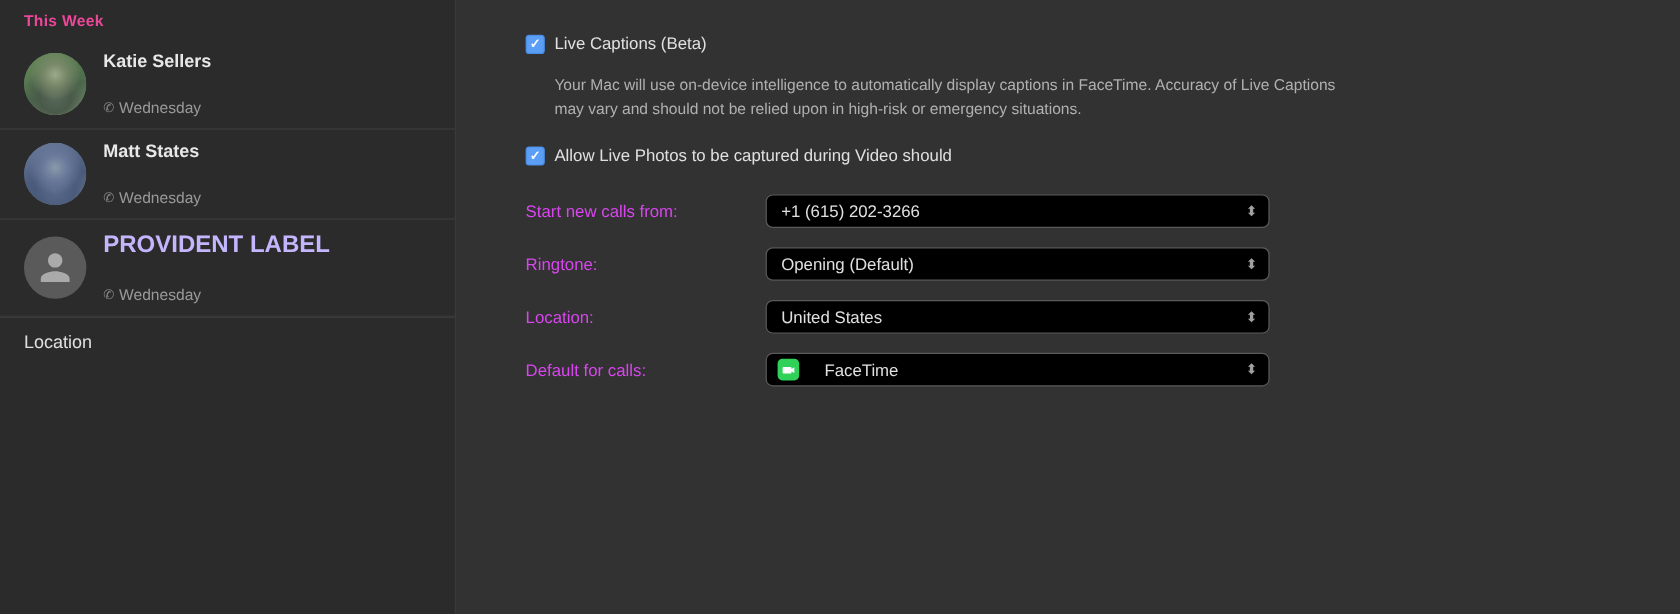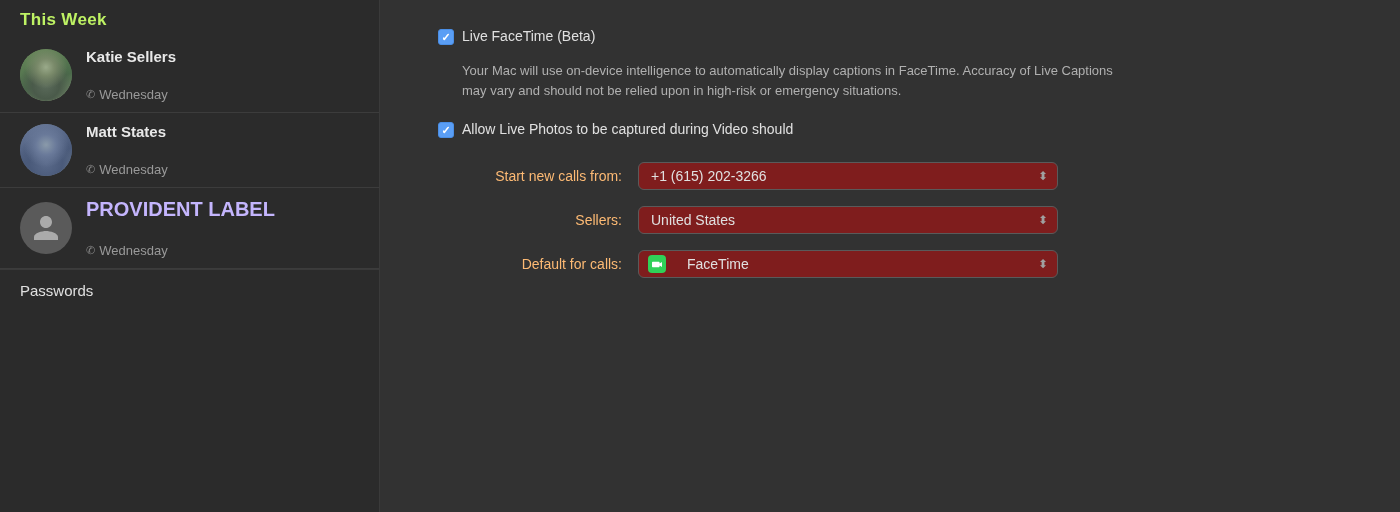--- a/index.html
+++ b/index.html
@@ -19,23 +19,23 @@
       width: 380px;
       min-width: 380px;
       background: #2b2b2b;
       border-right: 1px solid #3a3a3a;
       display: flex;
       flex-direction: column;
       padding-top: 0;
     }
 
     .section-header {
-      font-size: 17px;
+      font-size: 13px;
       font-weight: 700;
-      color: #bef264;
+      color: #ec4899;
       padding: 10px 20px 8px 20px;
       letter-spacing: 0.02em;
     }
 
     .contact-item {
       display: flex;
       align-items: center;
       padding: 10px 20px;
       border-bottom: 1px solid #3c3c3c;
       cursor: pointer;
@@ -165,28 +165,27 @@
     .description-text {
       font-size: 13px;
       color: #b0b0b0;
       line-height: 1.55;
       padding-left: 24px;
       max-width: 680px;
     }
 
     .setting-label {
       font-size: 14px;
-      color: #fdba74;
+      color: #d946ef;
       min-width: 200px;
-      text-align: right;
       padding-right: 16px;
     }
 
     .select-dropdown {
-      background: #7f1d1d;
+      background: #000000;
       border: 1px solid #5a5a5a;
       border-radius: 6px;
       padding: 5px 30px 5px 12px;
       font-size: 14px;
       color: #e0e0e0;
       min-width: 420px;
       appearance: none;
       -webkit-appearance: none;
       cursor: pointer;
       position: relative;
@@ -273,53 +272,61 @@
     </div>
     <div class="contact-info">
       <span class="contact-name-red">PROVIDENT LABEL</span>
       <span class="contact-day">
         <span class="phone-icon">✆</span>
         <span>Wednesday</span>
       </span>
     </div>
   </div>
 
-  <div class="passwords-item">Passwords</div>
+  <div class="passwords-item">Location</div>
 </div>
 
 <div class="right-panel">
 
   <div class="checkbox-row">
     <div class="checkbox">
       <span class="checkbox-check">✓</span>
     </div>
-    <span class="checkbox-label">Live FaceTime (Beta)</span>
+    <span class="checkbox-label">Live Captions (Beta)</span>
   </div>
 
   <div class="description-text">Your Mac will use on-device intelligence to automatically display captions in FaceTime. Accuracy of Live Captions may vary and should not be relied upon in high-risk or emergency situations.</div>
 
   <div class="checkbox-row" style="margin-top:4px;">
     <div class="checkbox">
       <span class="checkbox-check">✓</span>
     </div>
     <span class="checkbox-label">Allow Live Photos to be captured during Video should</span>
   </div>
 
   <div class="setting-row" style="margin-top:8px;">
     <span class="setting-label">Start new calls from:</span>
     <div class="select-wrapper">
       <select class="select-dropdown">
         <option value="+1 (615) 202-3266">+1 (615) 202-3266</option>
       </select>
     </div>
   </div>
 
-
   <div class="setting-row">
-    <span class="setting-label">Sellers:</span>
+    <span class="setting-label">Ringtone:</span>
+    <div class="select-wrapper">
+      <select class="select-dropdown">
+        <option value="Opening (Default)">Opening (Default)</option>
+      </select>
+    </div>
+  </div>
+
+  <div class="setting-row">
+    <span class="setting-label">Location:</span>
     <div class="select-wrapper">
       <select class="select-dropdown">
         <option value="United States">United States</option>
       </select>
     </div>
   </div>
 
   <div class="setting-row">
     <span class="setting-label">Default for calls:</span>
     <div class="select-wrapper">

